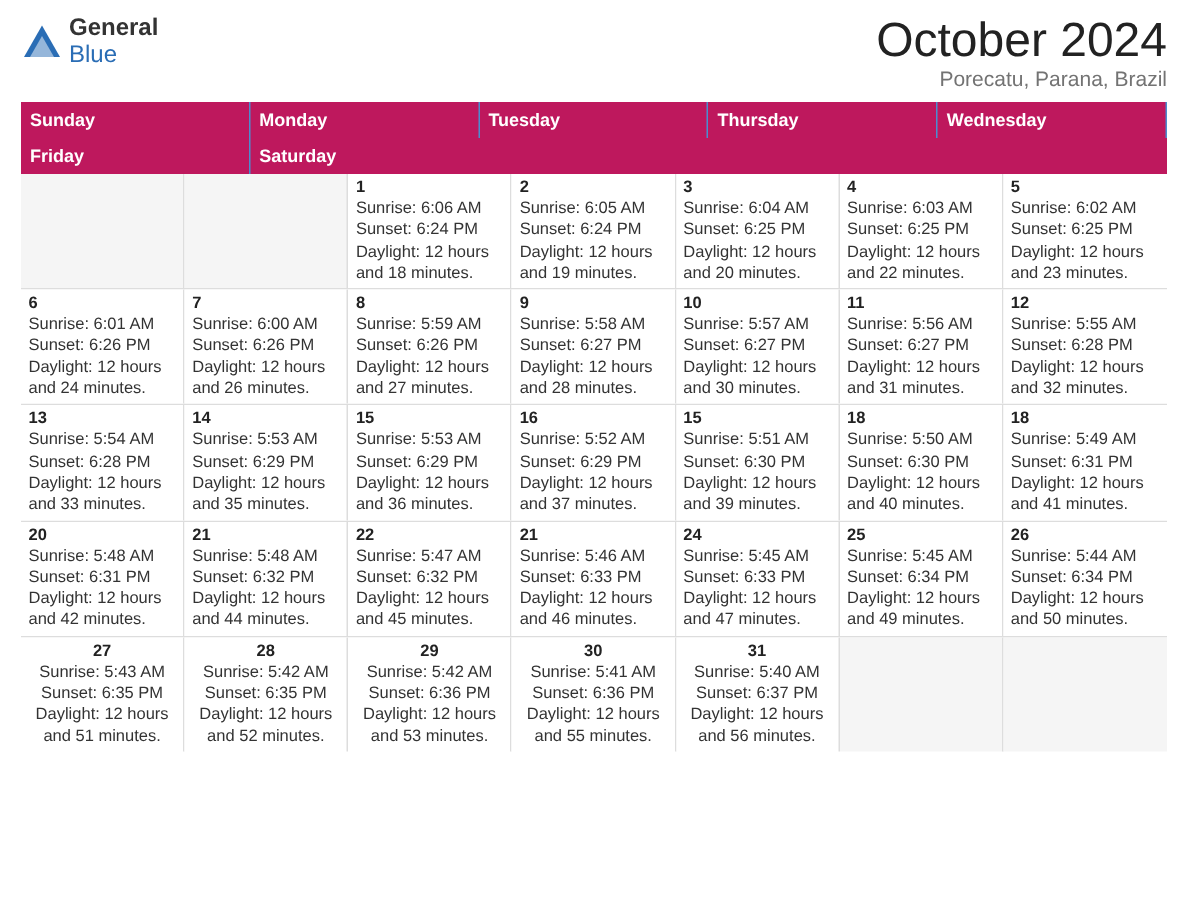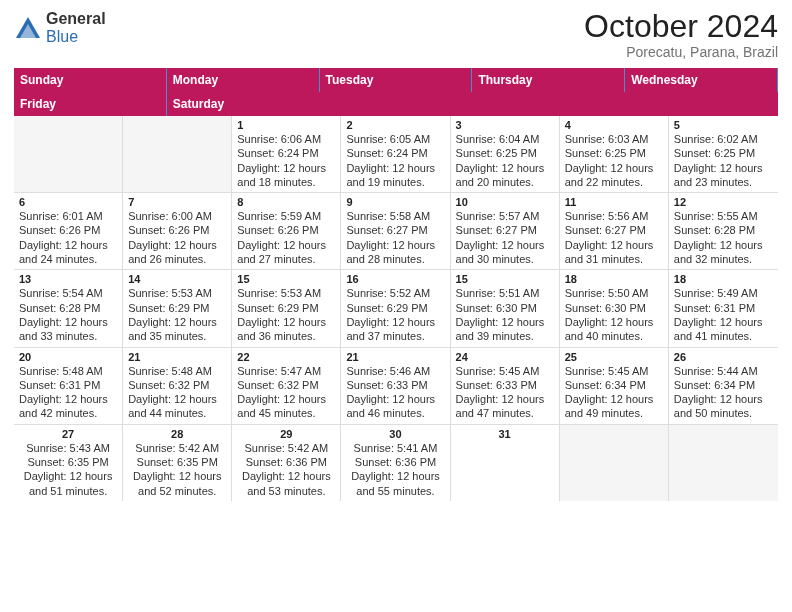--- a/index.html
+++ b/index.html
@@ -284,19 +284,20 @@
           <div class="cal-cell">
             <span class="day-num">29</span>
             <div class="day-info">Sunrise: 5:42 AM<br>Sunset: 6:36 PM<br>Daylight: 12 hours and 53 minutes.</div>
           </div>
           <div class="cal-cell">
             <span class="day-num">30</span>
             <div class="day-info">Sunrise: 5:41 AM<br>Sunset: 6:36 PM<br>Daylight: 12 hours and 55 minutes.</div>
           </div>
           <div class="cal-cell">
             <span class="day-num">31</span>
+            <div class="day-info">Sunrise: 5:40 AM<br>Sunset: 6:37 PM<br>Daylight: 12 hours and 56 minutes.</div>
           </div>
           <div class="cal-cell empty"></div>
           <div class="cal-cell empty"></div>
         </div>
       </div>
   </div>
 </div>
 
 </body></html>

